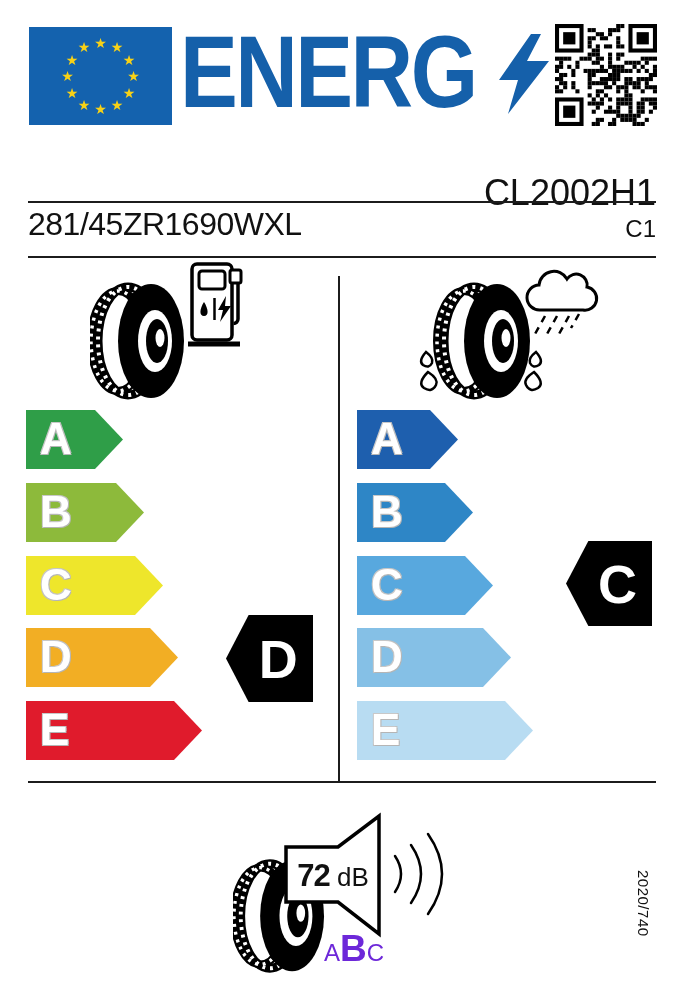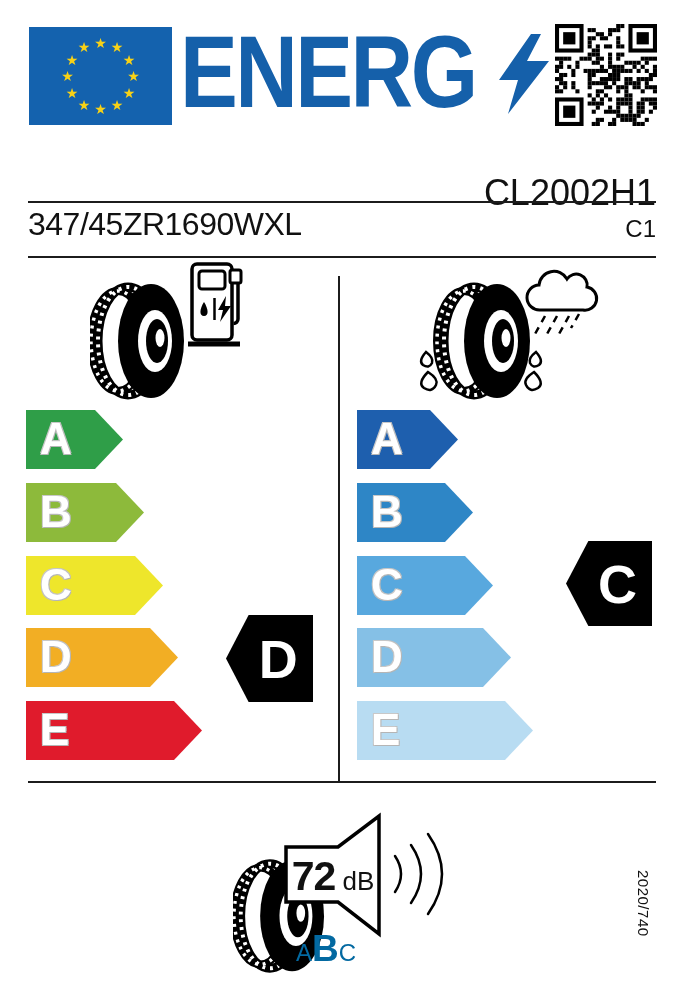--- a/index.html
+++ b/index.html
@@ -58,22 +58,22 @@
   #fuel-tire{left:90px;top:282px;}
   #pump-icon{left:186px;top:260px;}
   #wet-tire{left:412px;top:282px;}
   #cloud-icon{left:521px;top:260px;}
   #noise-tire{left:233px;top:858px;}
   #horn{left:276px;top:806px;}
   #noise-text{
     left:288px;top:858px;width:90px;text-align:center;white-space:nowrap;
     font-size:26px;line-height:36px;color:#111;
   }
-  #noise-text b{font-size:41px;font-weight:bold;letter-spacing:-1px;}
-  #noise-classes{left:296px;top:928px;width:80px;white-space:nowrap;color:#0369a1;}
+  #noise-text b{font-size:31px;font-weight:bold;letter-spacing:-1px;}
+  #noise-classes{left:324px;top:928px;width:80px;white-space:nowrap;color:#6d28d9;}
   #noise-classes .nc{font-size:24px;}
   #noise-classes .nc-big{font-size:37px;font-weight:bold;}
   #regulation{
     left:652px;top:870px;font-size:15px;letter-spacing:0.5px;
     transform:rotate(90deg);transform-origin:0 0;white-space:nowrap;
   }
   .star{position:absolute;color:#f7d117;font-size:14px;line-height:1;
         font-family:"DejaVu Sans",sans-serif;transform:translate(-50%,-50%);}
 </style>
 </head>
@@ -318,21 +318,21 @@
       <rect x="19" y="1" width="5" height="5" fill="#fff"></rect>
       <rect x="20" y="2" width="3" height="3" fill="#000"></rect>
       <rect x="0" y="18" width="7" height="7" fill="#000"></rect>
       <rect x="1" y="19" width="5" height="5" fill="#fff"></rect>
       <rect x="2" y="20" width="3" height="3" fill="#000"></rect>
     </svg>
 
   <div id="model" class="abs">CL2002H1</div>
   <div id="line1" class="abs hline"></div>
 
-  <div id="size" class="abs">347/45ZR1690WXL</div>
+  <div id="size" class="abs">281/45ZR1690WXL</div>
   <div id="tyre-class" class="abs">C1</div>
   <div id="line2" class="abs hline"></div>
 
   <div id="vdivider" class="abs"></div>
   <div id="line3" class="abs hline"></div>
 
   <svg id="fuel-tire" class="abs" width="95" height="118" viewBox="0 0 95 118">
     <g>
       <ellipse cx="38" cy="59" rx="30" ry="54" fill="none" stroke="#000" stroke-width="9"></ellipse>
       <ellipse cx="28" cy="59" rx="27" ry="50" fill="none" stroke="#000" stroke-width="8"></ellipse>

